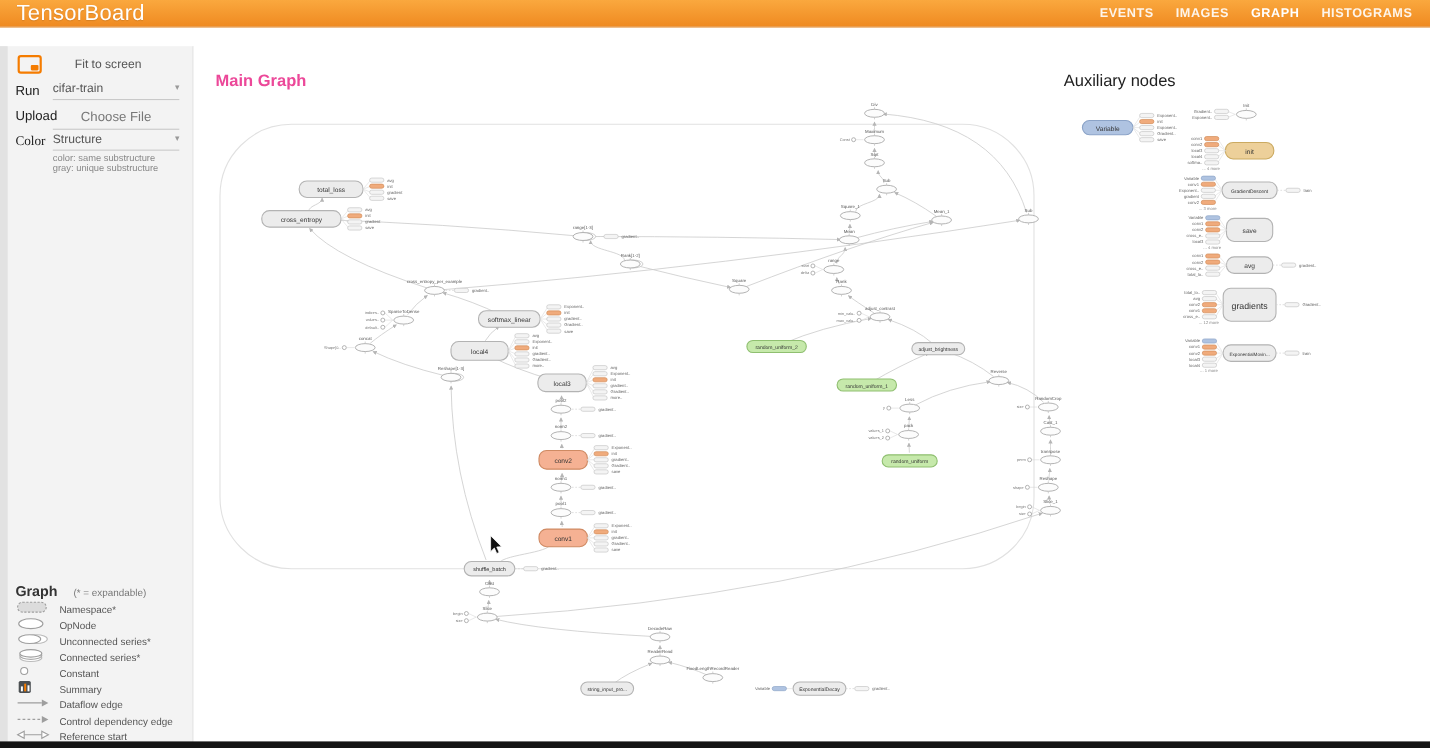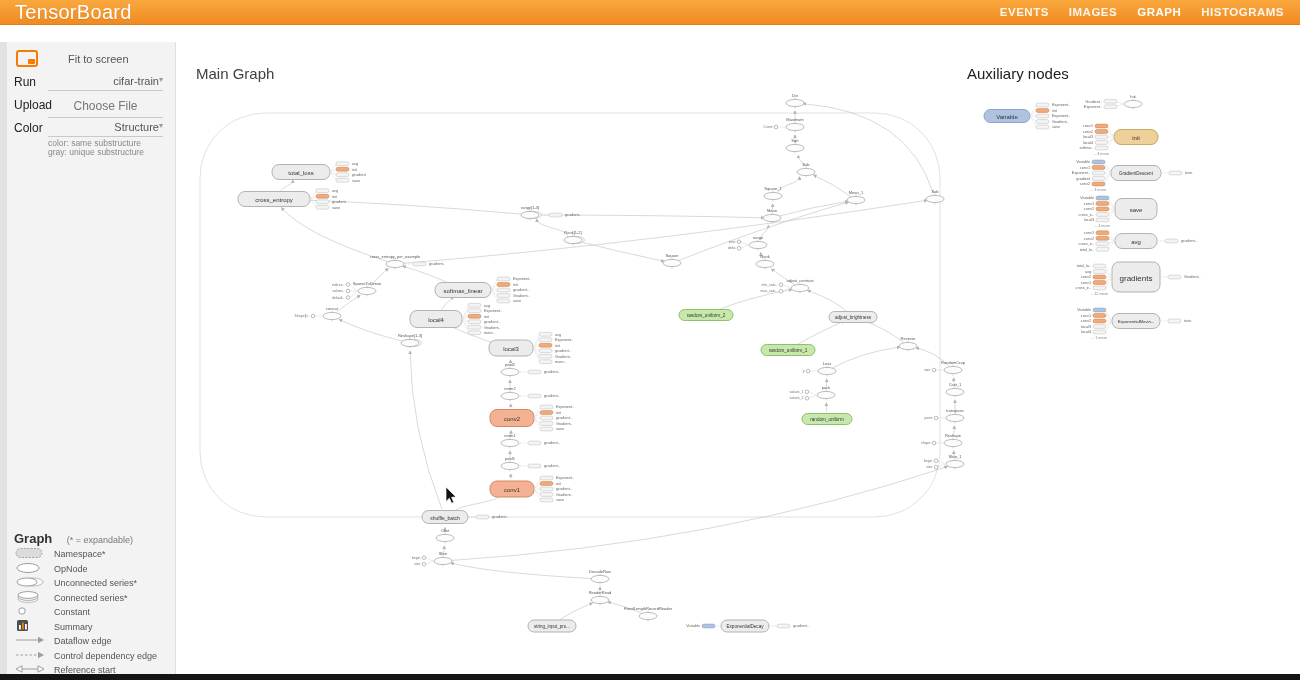--- a/index.html
+++ b/index.html
@@ -19,38 +19,38 @@
   
   .sidebar{position:absolute;left:0;top:42px;width:176px;height:633px;background:#f3f3f3;
            border-right:1px solid #e0e0e0;box-sizing:border-box;}
   .sb-scroll{position:absolute;left:0;top:0;width:7px;height:100%;background:#e2e2e2;}
   .fit-row{position:absolute;left:16px;top:8px;display:flex;align-items:center;cursor:pointer;}
   .fit-icon{width:18px;height:13px;border:2px solid #f57c00;border-radius:3px;position:relative;}
   .fit-icon i{position:absolute;right:1px;bottom:1px;width:7px;height:5px;background:#f57c00;border-radius:1px;}
   .fit-label{font-size:11px;color:#555;margin-left:12px;padding-left:18px;}
   .ctl-label{position:absolute;left:14px;font-size:12px;color:#222;}
   .ctl-field{position:absolute;left:48px;width:115px;border-bottom:1px solid #c9c9c9;
-             font-size:11px;color:#555;padding-bottom:3px;cursor:pointer;text-align:right;}
+             font-size:11px;color:#555;padding-bottom:3px;cursor:pointer;}
   .ctl-field .caret{float:right;color:#999;font-size:8px;}
   .choose-btn{position:absolute;left:48px;width:115px;text-align:center;font-size:12px;color:#777;
               border-bottom:1px solid #c9c9c9;padding-bottom:4px;cursor:pointer;}
   .help{position:absolute;left:48px;font-size:8.5px;color:#888;line-height:9.5px;}
 
   .legend{position:absolute;left:14px;top:487px;width:160px;}
   .legend-title{font-size:13px;font-weight:700;color:#333;display:inline-block;}
   .legend-note{font-size:9px;color:#777;margin-left:10px;display:inline-block;}
   .lrow{display:flex;align-items:center;height:14.5px;margin-top:0;}
   .lrow .ic{width:40px;flex:0 0 40px;}
   .lrow .lb{font-size:9px;color:#555;}
 
   .bottom-strip{position:absolute;left:0;top:674px;width:1300px;height:6px;background:#141414;}
 
   
   .main{position:absolute;left:176px;top:42px;width:1124px;height:638px;background:#fff;}
-  .main-title{position:absolute;left:20px;top:23px;font-size:15px;color:#404040;font-weight:400;}
+  .main-title{position:absolute;left:20px;top:23px;font-size:15px;color:#ec4899;font-weight:700;}
   .aux-title{position:absolute;left:791px;top:23px;font-size:15px;color:#212121;font-weight:500;}
   svg text{font-family:"Liberation Sans",sans-serif;}
 </style>
 </head>
 <body>
 
 <div class="header">
   <div class="brand">TensorBoard</div>
   <div class="nav">
     <span>EVENTS</span>
@@ -72,21 +72,21 @@
 
   <div class="ctl-label" style="top:33px;">Run</div>
   <div class="ctl-field" style="top:33px;">
     <span>cifar-train</span>
     <span class="caret">▾</span>
   </div>
 
   <div class="ctl-label" style="top:56px;">Upload</div>
   <div class="choose-btn" style="top:57px;">Choose File</div>
 
-  <div class="ctl-label" style="top:79px;">Color</div>
+  <div class="ctl-label" style="top:79px;font-family:Liberation Serif, serif;">Color</div>
   <div class="ctl-field" style="top:79px;">
     <span>Structure</span>
     <span class="caret">▾</span>
   </div>
 
   <div class="help" style="top:97px;">color: same substructure</div>
   <div class="help" style="top:106px;">gray: unique substructure</div>
 
   <div class="legend">
     <div>

